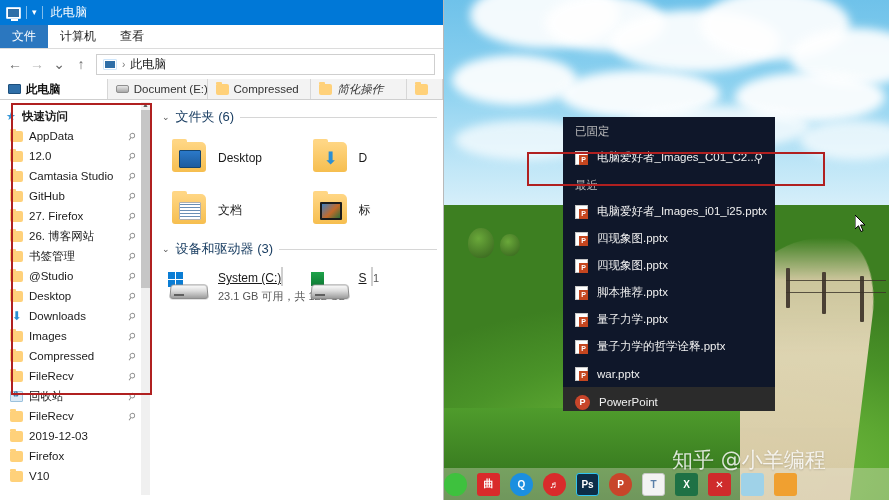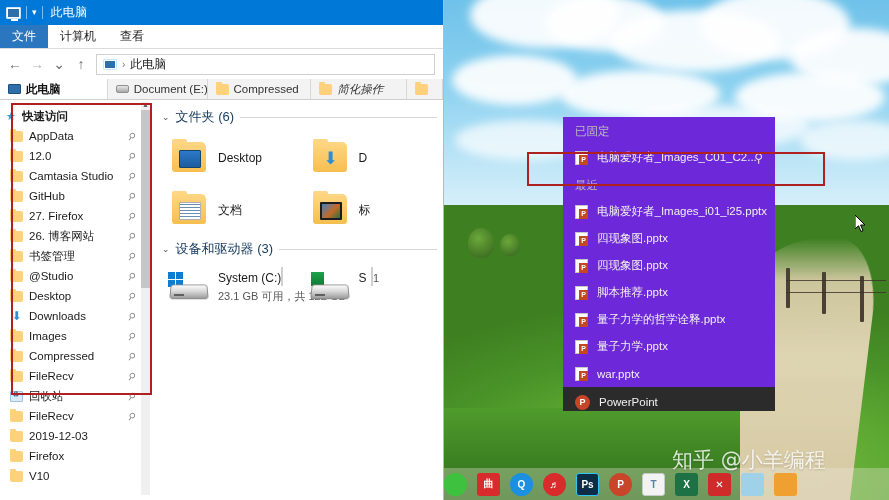--- a/index.html
+++ b/index.html
@@ -239,32 +239,32 @@
   .winlogo {
     position: absolute; left: 2px; top: 2px; width: 15px; height: 15px;
     display: grid; grid-template-columns: 1fr 1fr; grid-template-rows: 1fr 1fr; gap: 1.5px;
   }
   .winlogo i { background: #0b7dd4; display: block; }
   .greenflag {
     position: absolute; left: 4px; top: 2px; width: 13px; height: 14px;
     background: linear-gradient(to bottom, #1ea34a, #0e7a34);
   }
   .drive-info { padding-top: 4px; min-width: 0; }
-  .drive-name { font-size: 12px; color: #1a1a1a; white-space: nowrap; }
+  .drive-name { font-size: 12px; color: #1a1a1a; white-space: nowrap; text-decoration: underline; }
   .bar-outer {
     width: 152px; height: 11px; background: #e4e4e4; border: 1px solid #cfcfcf;
     margin: 3px 0 3px 0;
   }
   .bar-fill { height: 100%; background: #2196d6; }
   .drive-sub { font-size: 11px; color: #555; white-space: nowrap; }
 
   
   .jumplist {
     position: absolute; left: 563px; top: 117px; width: 212px; height: 294px;
-    background: #6d28d9; color: #e8e8e8; overflow: hidden;
+    background: #0f172a; color: #e8e8e8; overflow: hidden;
   }
   .jl-section {
     font-size: 11.5px; color: #bdbdbd; padding: 7px 0 5px 12px;
   }
   .jl-item {
     display: flex; align-items: center; gap: 9px; height: 27px; padding-left: 12px;
     font-size: 11.5px; color: #f0f0f0; white-space: nowrap; overflow: hidden;
     position: relative;
   }
   .jl-item .jlabel { overflow: hidden; text-overflow: ellipsis; }
@@ -380,25 +380,25 @@
     <div class="jl-item">
       <span class="ppt-icon"></span>
       <span class="jlabel">四现象图.pptx</span>
     </div>
     <div class="jl-item">
       <span class="ppt-icon"></span>
       <span class="jlabel">脚本推荐.pptx</span>
     </div>
     <div class="jl-item">
       <span class="ppt-icon"></span>
+      <span class="jlabel">量子力学.pptx</span>
+    </div>
+    <div class="jl-item">
+      <span class="ppt-icon"></span>
       <span class="jlabel">量子力学的哲学诠释.pptx</span>
-    </div>
-    <div class="jl-item">
-      <span class="ppt-icon"></span>
-      <span class="jlabel">量子力学.pptx</span>
     </div>
     <div class="jl-item">
       <span class="ppt-icon"></span>
       <span class="jlabel">war.pptx</span>
     </div>
 
     <div class="jl-footer">
       <div class="jl-item">
         <span class="ppt-round">P</span>
         <span class="jlabel">PowerPoint</span>

